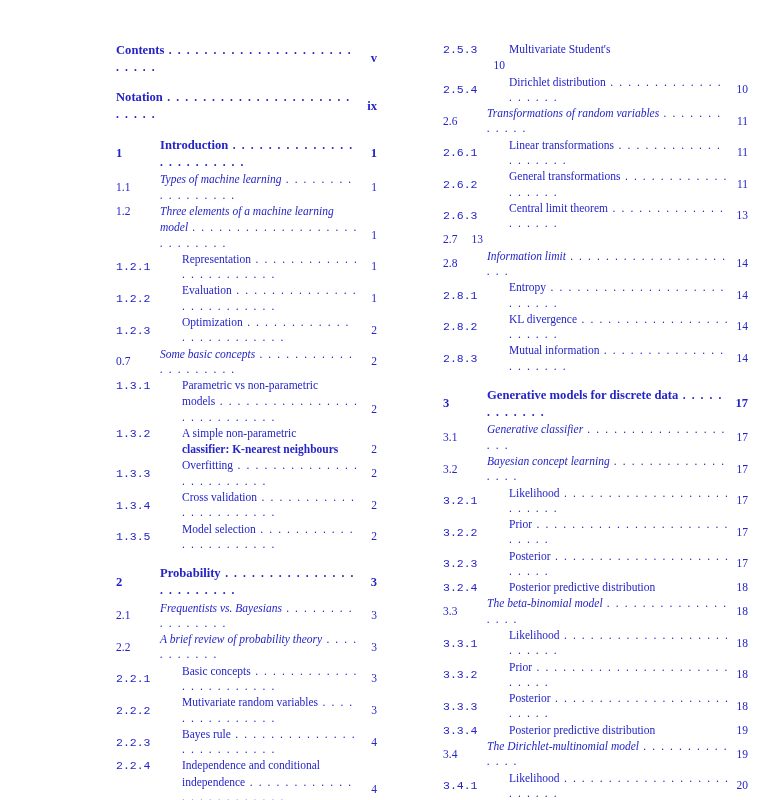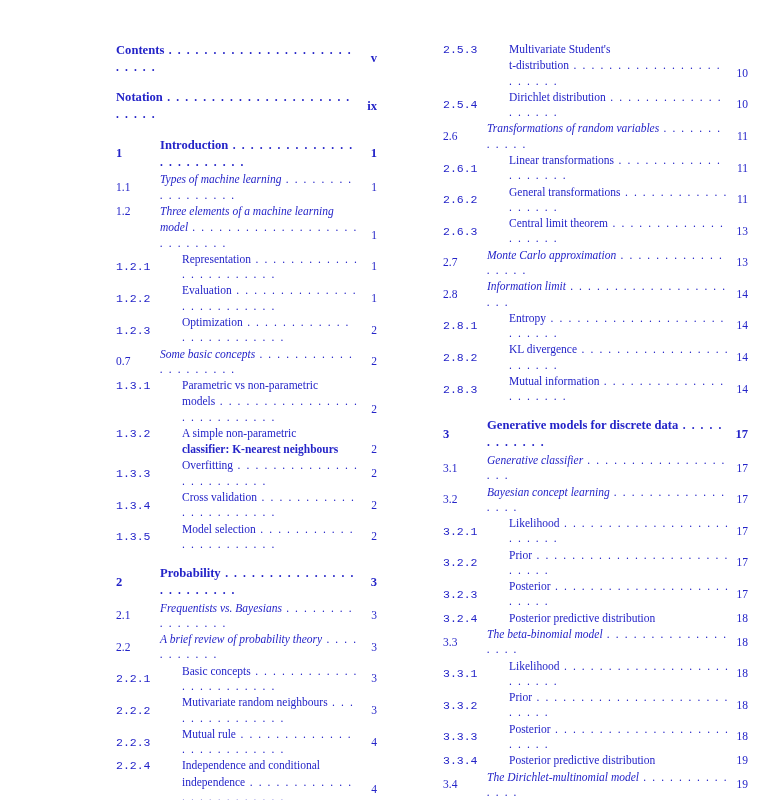--- a/index.html
+++ b/index.html
@@ -187,26 +187,26 @@
           <span class="title"><span class="txt">A brief review of probability theory</span><span class="dots"> . . . . . . . . . . . </span></span>
           <span class="pg">3</span>
         </div>
         <div class="entry lvl-sub">
           <span class="num">2.2.1</span>
           <span class="title"><span class="txt">Basic concepts</span><span class="dots"> . . . . . . . . . . . . . . . . . . . . . . . </span></span>
           <span class="pg">3</span>
         </div>
         <div class="entry lvl-sub">
           <span class="num">2.2.2</span>
-          <span class="title"><span class="txt">Mutivariate random neighbours</span><span class="dots"> . . . . . . . . . . . . . . . </span></span>
+          <span class="title"><span class="txt">Mutivariate random variables</span><span class="dots"> . . . . . . . . . . . . . . . </span></span>
           <span class="pg">3</span>
         </div>
         <div class="entry lvl-sub">
           <span class="num">2.2.3</span>
-          <span class="title"><span class="txt">Mutual rule</span><span class="dots"> . . . . . . . . . . . . . . . . . . . . . . . . . </span></span>
+          <span class="title"><span class="txt">Bayes rule</span><span class="dots"> . . . . . . . . . . . . . . . . . . . . . . . . . </span></span>
           <span class="pg">4</span>
         </div>
         <div class="entry lvl-sub">
           <span class="num">2.2.4</span>
           <span class="title"><span class="txt">Independence and conditional</span></span>
           <span class="pg"></span>
         </div>
         <div class="entry lvl-sub">
           <span class="num"></span>
           <span class="title" style="padding-left: 22px;"><span class="txt">independence</span><span class="dots"> . . . . . . . . . . . . . . . . . . . . . . . . </span></span>
@@ -214,21 +214,20 @@
         </div>
       </div>
     <div class="col col-right" id="col-right">
         <div class="entry lvl-sub">
           <span class="num">2.5.3</span>
           <span class="title"><span class="txt">Multivariate Student's</span></span>
           <span class="pg"></span>
         </div>
         <div class="entry lvl-sub">
           <span class="num"></span>
-          <span class="title" style="padding-left: 22px;"><span class="txt">t-distribution</span><span class="dots"> . . . . . . . . . . . . . . . . . . . . . . . </span></span>
           <span class="pg">10</span>
         </div>
         <div class="entry lvl-sub">
           <span class="num">2.5.4</span>
           <span class="title"><span class="txt">Dirichlet distribution</span><span class="dots"> . . . . . . . . . . . . . . . . . . . </span></span>
           <span class="pg">10</span>
         </div>
         <div class="entry lvl-sec">
           <span class="num">2.6</span>
           <span class="title"><span class="txt">Transformations of random variables</span><span class="dots"> . . . . . . . . . . . . </span></span>
@@ -244,21 +243,20 @@
           <span class="title"><span class="txt">General transformations</span><span class="dots"> . . . . . . . . . . . . . . . . . . </span></span>
           <span class="pg">11</span>
         </div>
         <div class="entry lvl-sub">
           <span class="num">2.6.3</span>
           <span class="title"><span class="txt">Central limit theorem</span><span class="dots"> . . . . . . . . . . . . . . . . . . . </span></span>
           <span class="pg">13</span>
         </div>
         <div class="entry lvl-sec">
           <span class="num">2.7</span>
-          <span class="title"><span class="txt">Monte Carlo approximation</span><span class="dots"> . . . . . . . . . . . . . . . . . </span></span>
           <span class="pg">13</span>
         </div>
         <div class="entry lvl-sec">
           <span class="num">2.8</span>
           <span class="title"><span class="txt">Information limit</span><span class="dots"> . . . . . . . . . . . . . . . . . . . . . </span></span>
           <span class="pg">14</span>
         </div>
         <div class="entry lvl-sub">
           <span class="num">2.8.1</span>
           <span class="title"><span class="txt">Entropy</span><span class="dots"> . . . . . . . . . . . . . . . . . . . . . . . . . . </span></span>

